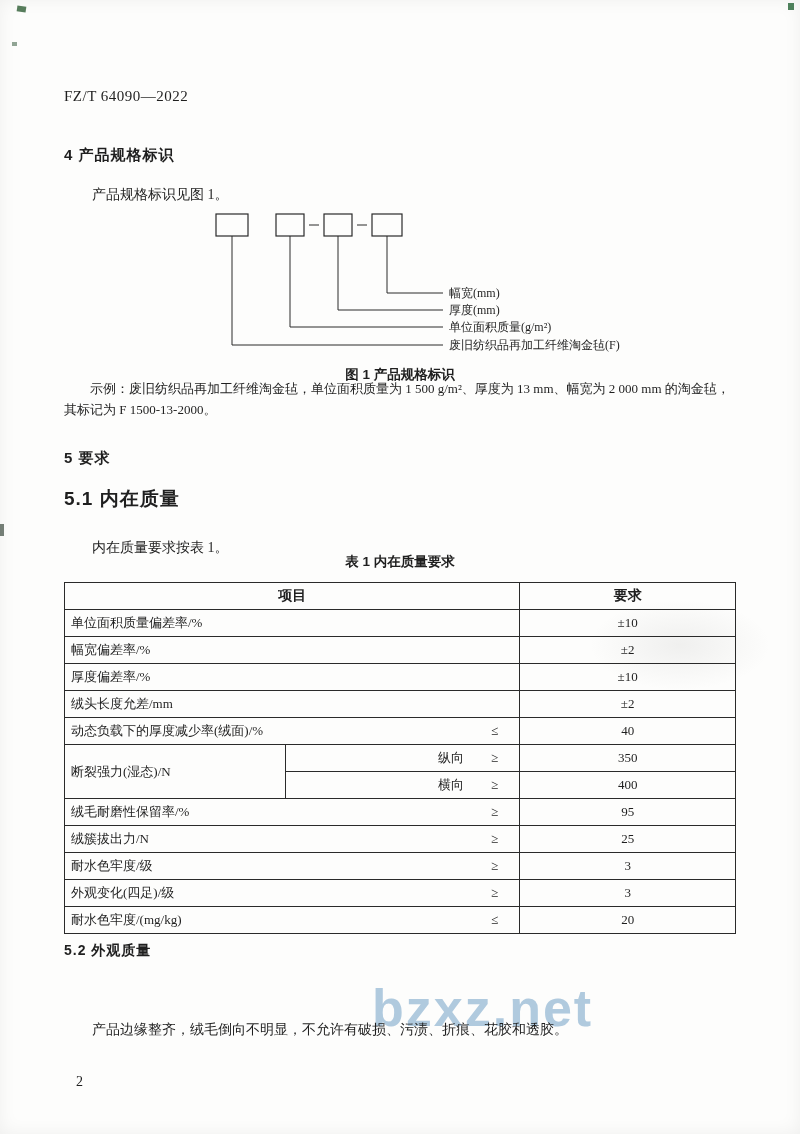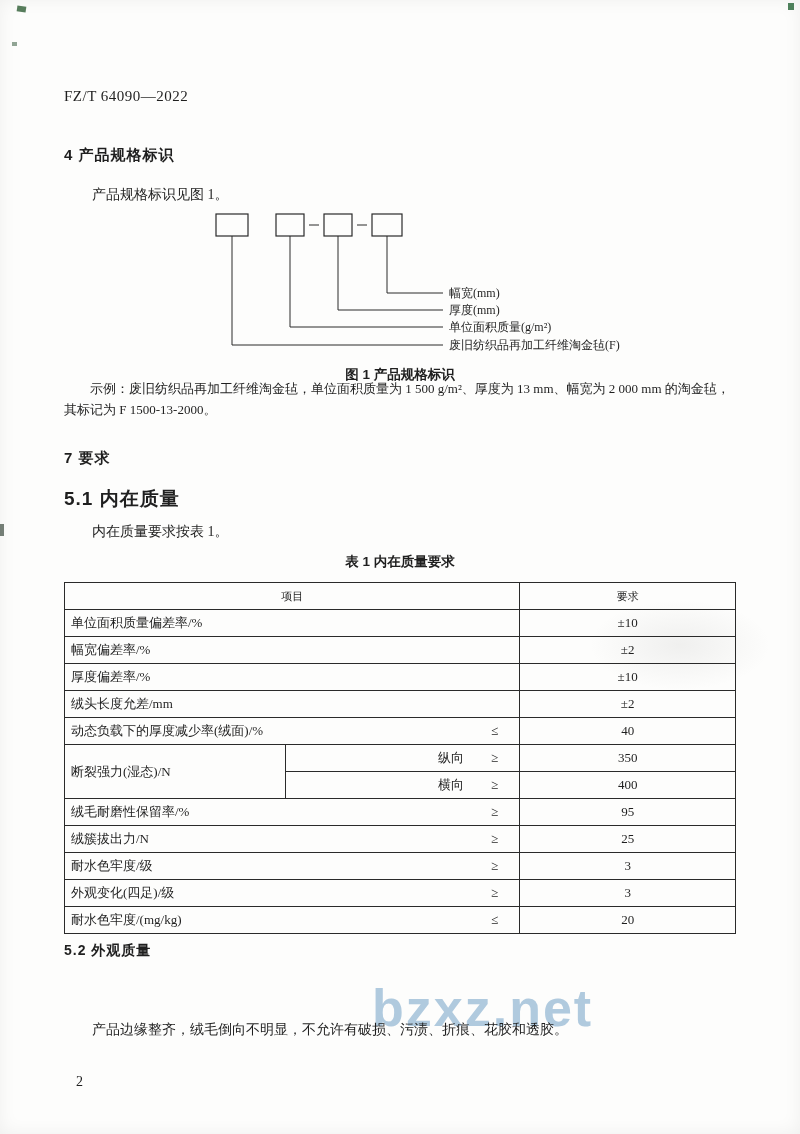--- a/index.html
+++ b/index.html
@@ -41,21 +41,21 @@
   table.spec td{
     border:1px solid #2a2a2a;
     height:26px;
     padding:0 6px;
     line-height:16px;
   }
   td.item{text-align:left;padding-left:9px;}
   td.sub{text-align:right;padding-left:9px;}
   td.sym{text-align:center;padding:0 4px;font-size:13px;}
   td.req{text-align:center;}
-  td.hdr{text-align:center;font-size:11px;}
+  td.hdr{text-align:center;font-size:14px;font-weight:bold;}
   .watermark{
     font-family:"Liberation Sans", sans-serif;
     font-weight:700;
     font-size:52px;
     letter-spacing:2px;
     color:rgba(150,184,212,0.75);
     z-index:0;
     user-select:none;
   }
   .content-layer{position:relative;z-index:1;}
@@ -111,26 +111,26 @@
       <text x="303" y="91">幅宽(mm)</text>
       <text x="303" y="108">厚度(mm)</text>
       <text x="303" y="125">单位面积质量(g/m²)</text>
       <text x="303" y="143">废旧纺织品再加工纤维淘金毡(F)</text>
     </svg>
 
     <div class="abs fig-caption center" style="left:64px;top:366px;width:672px;">图 1  产品规格标识</div>
 
     <div class="abs small indent" style="left:64px;top:378px;width:672px;">示例：废旧纺织品再加工纤维淘金毡，单位面积质量为 1 500 g/m²、厚度为 13 mm、幅宽为 2 000 mm 的淘金毡，其标记为 F 1500-13-2000。</div>
 
-    <div class="abs heading" style="left:64px;top:449px;">7  要求</div>
+    <div class="abs heading" style="left:64px;top:449px;">5  要求</div>
 
     <div class="abs heading" style="left:64px;top:486px;font-size:19px;">5.1  内在质量</div>
 
     <div class="abs bodytext" style="left:64px;top:521px;width:672px;">
-      <span class="indent" style="display:inline-block;width:100%;">内在质量要求按表 1。</span>
+      <span class="indent" style="display:inline-block;width:100%;margin-top:16px;">内在质量要求按表 1。</span>
     </div>
 
     <div class="abs table-title center" style="left:64px;top:553px;width:672px;">表 1  内在质量要求</div>
 
     <table class="spec abs" style="left:64px;top:582px;">
       <colgroup>
         <col style="width:221px">
           <col style="width:185px">
           <col style="width:50px">
           <col style="width:216px">

